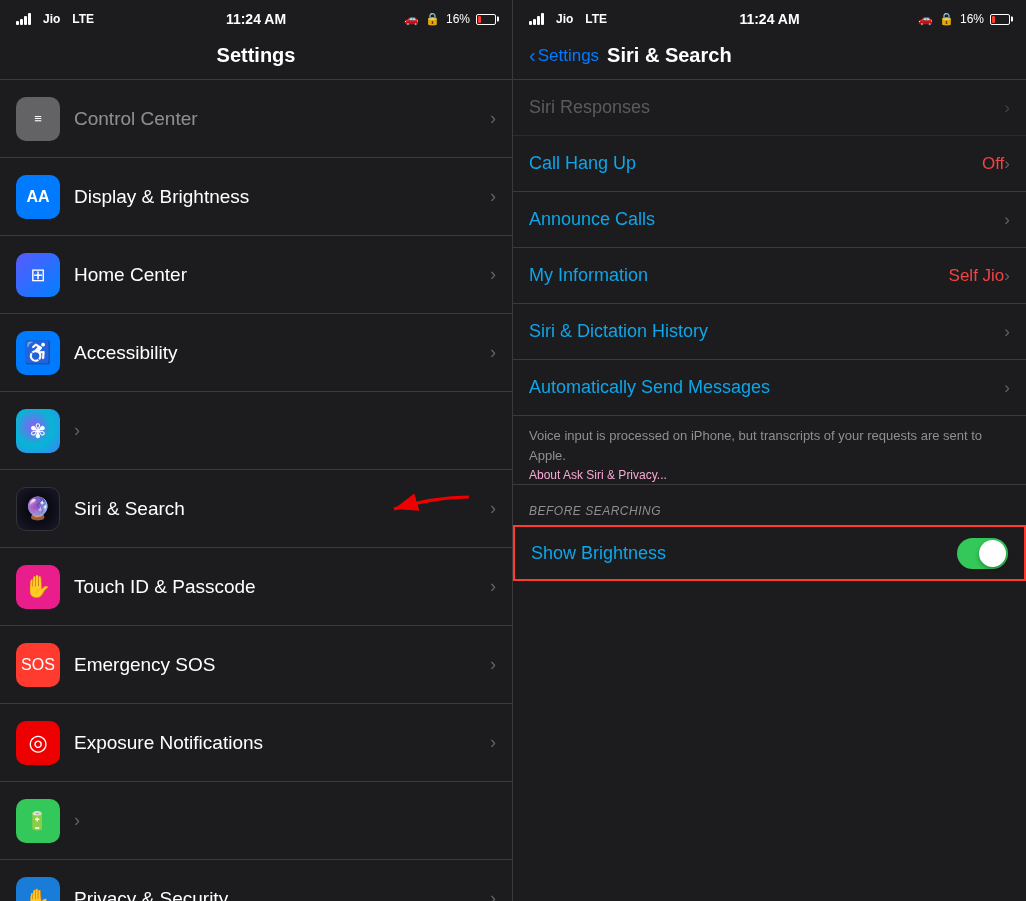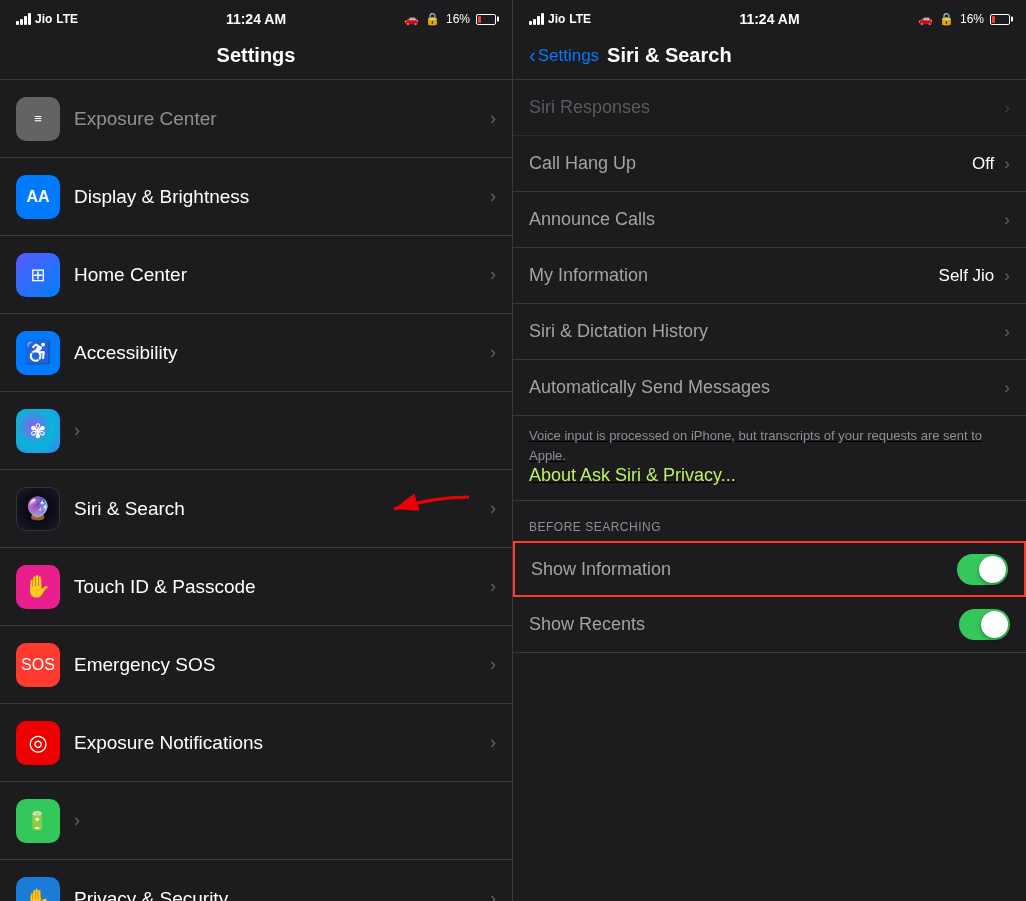--- a/index.html
+++ b/index.html
@@ -18,21 +18,21 @@
       align-items: center;
       justify-content: space-between;
       padding: 6px 16px 4px;
       background: #1c1c1e;
       height: 36px;
       flex-shrink: 0;
     }
     .status-left {
       display: flex;
       align-items: center;
-      gap: 4px;
+      gap: 12px;
       font-size: 12px;
       font-weight: 600;
       color: #fff;
     }
     .status-right {
       display: flex;
       align-items: center;
       gap: 6px;
       font-size: 12px;
       color: #fff;
@@ -200,55 +200,55 @@
       align-items: center;
       padding: 0 16px;
       min-height: 56px;
       border-bottom: 0.5px solid #3a3a3c;
       background: #1c1c1e;
       cursor: pointer;
     }
     .right-item-label {
       flex: 1;
       font-size: 18px;
-      color: #a3a3a3;
+      color: #0ea5e9;
       padding: 14px 0;
     }
     .right-item-value {
       font-size: 17px;
-      color: #ffffff;
-      margin-right: 10px;
+      color: #ef4444;
+      margin-right: 0;
     }
     .right-chevron {
       color: #636366;
       font-size: 17px;
     }
 
     
     .privacy-note {
-      padding: 10px 16px 14px;
+      padding: 10px 16px 1px;
       background: #1c1c1e;
       border-bottom: 0.5px solid #3a3a3c;
-      text-decoration: underline;
     }
     .privacy-note-text {
       font-size: 13px;
       color: #8e8e93;
       line-height: 1.5;
     }
     .privacy-link {
-      color: #bef264;
-      font-size: 18px;
+      color: #f9a8d4;
+      font-size: 12px;
       cursor: pointer;
     }
 
     
     .section-header {
       padding: 16px 16px 6px;
       background: #1c1c1e;
+      font-style: italic;
     }
     .section-header-text {
       font-size: 12px;
       font-weight: 500;
       color: #8e8e93;
       letter-spacing: 0.5px;
       text-transform: uppercase;
     }
 
     
@@ -319,21 +319,21 @@
   <div class="left-title-bar">
     <span>Settings</span>
   </div>
 
   <div class="settings-list">
 
     <div class="settings-item">
       <div class="item-icon icon-gray">
         <span style="color:#fff;font-size:13px;font-weight:600">≡</span>
       </div>
-      <span class="item-label" style="opacity:0.5">Exposure Center</span>
+      <span class="item-label" style="opacity:0.5">Control Center</span>
       <span class="item-chevron">›</span>
     </div>
 
     <div class="settings-item">
       <div class="item-icon icon-blue">
         <span style="color:#fff;font-size:16px;font-weight:700">AA</span>
       </div>
       <span class="item-label">Display &amp; Brightness</span>
       <span class="item-chevron">›</span>
     </div>
@@ -492,31 +492,23 @@
       <span class="privacy-note-text">Voice input is processed on iPhone, but transcripts of your requests are sent to Apple.</span>
       <br>
       <span class="privacy-link">About Ask Siri &amp; Privacy...</span>
     </div>
 
     <div class="section-header">
       <span class="section-header-text">BEFORE SEARCHING</span>
     </div>
 
     <div class="right-item highlight-row" style="border:2.5px solid #ff3b30">
-      <span class="right-item-label">Show Information</span>
+      <span class="right-item-label">Show Brightness</span>
       <div class="toggle-container">
         <div class="toggle">
           <div class="toggle-knob"></div>
         </div>
       </div>
     </div>
 
-    <div class="right-item">
-      <span class="right-item-label">Show Recents</span>
-      <div class="toggle-container">
-        <div class="toggle">
-          <div class="toggle-knob"></div>
-        </div>
-      </div>
-    </div>
 
   </div>
 </div>
 
 </body></html>

